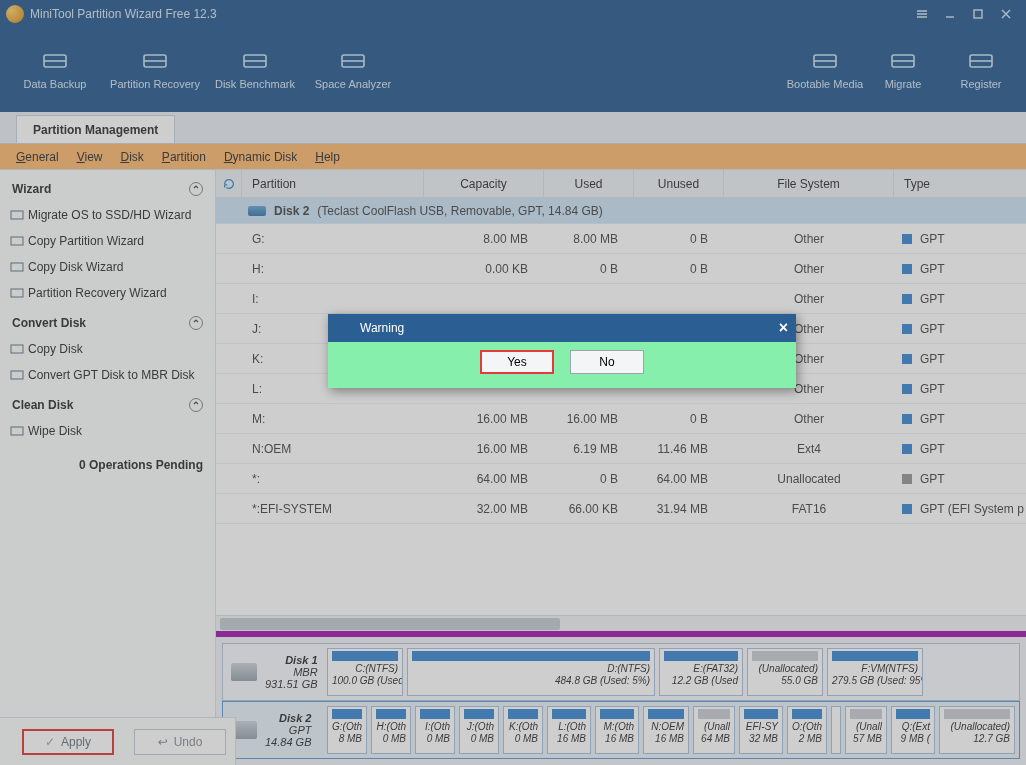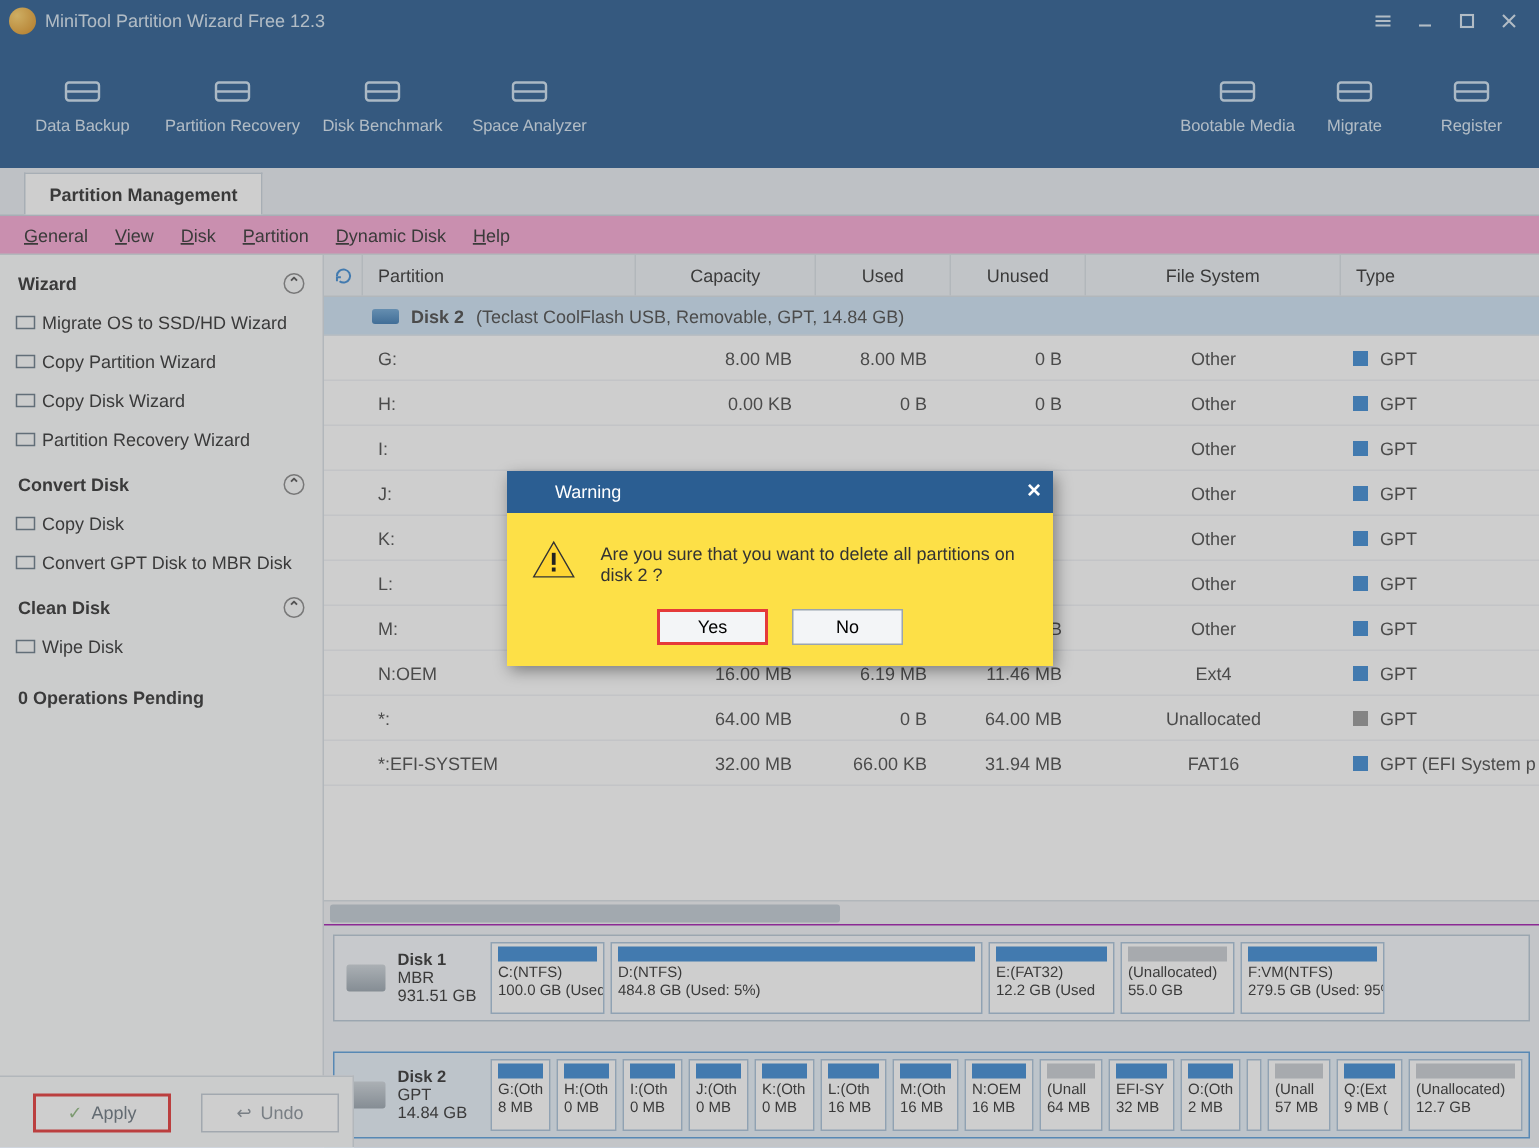--- a/index.html
+++ b/index.html
@@ -1,18 +1,18 @@
 <!DOCTYPE html>
 <html><head>
 <meta charset="utf-8">
 <style>
 * { margin: 0; padding: 0; box-sizing: border-box; font-family: "Segoe UI", Tahoma, sans-serif; }
 body { background: #f0f0f0; width: 1026px; height: 765px; overflow: hidden; position: relative; }
 .dim-overlay { position: absolute; inset: 0; background: rgba(80,80,80,0.28); z-index: 50; pointer-events: none; }
-.app { width: 1026px; height: 765px; background: #2c6aa8; display: flex; flex-direction: column; }
+.app { width: 1026px; height: 765px; background: #2c6aa8; display: flex; flex-direction: column; text-align: right; }
 
 
 .titlebar { height: 28px; background: #2b5e92; display: flex; align-items: center; color: #d8e6f3; font-size: 12px; padding: 0 6px; }
 .titlebar .app-icon { width: 18px; height: 18px; margin-right: 6px; background: radial-gradient(circle at 30% 30%, #ffd36b, #d98c1e); border-radius: 50%; }
 .titlebar .spacer { flex: 1; }
 .titlebar .win-btn { width: 28px; height: 20px; display: flex; align-items: center; justify-content: center; color: #d8e6f3; font-size: 12px; }
 .win-btn svg { width: 12px; height: 12px; stroke: #d8e6f3; stroke-width: 1.4; fill: none; }
 
 
 .toolbar { height: 84px; background: #2b5e92; display: flex; align-items: center; padding: 0 6px; gap: 0; }
@@ -20,21 +20,21 @@
 .tool-btn.wide { width: 102px; }
 .tool-icon { width: 30px; height: 22px; display:flex; align-items:center; justify-content:center; }
 .tool-icon svg { stroke:#cfe2f3; fill:none; stroke-width:1.6; }
 .toolbar .stretch { flex:1; }
 
 
 .tabrow { height: 32px; background: #e9eef3; display: flex; align-items: flex-end; padding-left: 16px; border-bottom: 1px solid #c9d3dd; }
 .tab { height: 28px; padding: 0 16px; display:flex; align-items:center; font-size:12px; color:#333; background:#fff; border:1px solid #c9d3dd; border-bottom:none; font-weight:600; }
 
 
-.menubar { height: 26px; background: #f9a8d4; display:flex; align-items:center; gap: 18px; padding-left: 16px; font-size:12px; color:#333; border-bottom:1px solid #d9dfe5; }
+.menubar { height: 26px; background: #fdba74; display:flex; align-items:center; gap: 18px; padding-left: 16px; font-size:12px; color:#333; border-bottom:1px solid #d9dfe5; }
 .menubar span { text-decoration: underline; text-decoration-color: transparent; }
 .menubar span::first-letter { text-decoration: underline; }
 
 
 .workspace { flex:1; display:flex; background:#f8fafc; }
 .sidebar { width: 236px; background:#fbfcfd; border-right:1px solid #d9dfe5; padding: 6px 0; font-size:12px; color:#333; }
 .side-header { height:26px; display:flex; align-items:center; padding:0 12px; font-weight:700; justify-content:space-between; }
 .side-header .chev { width:14px;height:14px;border:1px solid #888;border-radius:50%;display:flex;align-items:center;justify-content:center;font-size:10px;color:#555; }
 .side-item { height:26px; display:flex; align-items:center; padding-left:28px; gap:8px; position:relative; }
 .side-item .s-icon { position:absolute; left:10px; width:14px;height:14px; }
@@ -64,38 +64,38 @@
 .cell.unused{flex:0 0 90px; justify-content:flex-end; padding-right:16px;}
 .cell.fs{flex:0 0 170px; justify-content:center;}
 .cell.type{flex:1; padding-left:8px; gap:8px;}
 .sq{width:10px;height:10px;background:#3d8bd4;display:inline-block;}
 .sq.none{background:#999;}
 
 .hscroll { height:16px; background:#f1f3f5; border-top:1px solid #d9dfe5; position:relative; }
 .hscroll .thumb{position:absolute; left:4px; top:2px; height:12px; width: 340px; background:#c3ccd5; border-radius:2px;}
 
 
-.maps { background:#f0f3f7; border-top:1px solid #a21caf; padding:6px; display:flex; flex-direction:column; gap:20px; }
+.maps { background:#f0f3f7; border-top:6px solid #a21caf; padding:6px; display:flex; flex-direction:column; gap:0;font-style:italic; }
 .map-row { border:1px solid #b9c8d6; background:#f6f9fc; height:58px; display:flex; align-items:center; padding:4px; gap:4px;}
 .map-row.selected{ border:1px solid #5a9fdc; background:#e8f1fa;}
 .map-disk { width:96px; display:flex; gap:8px; align-items:center; font-size:11px; color:#333; padding-left:4px;}
 .hdd-icon{width:26px;height:18px;background:linear-gradient(#cfd6dc,#9aa5af);border-radius:2px;}
 .map-part { border:1px solid #a9c3da; height:48px; display:flex; flex-direction:column; font-size:10px; color:#333; padding:2px 4px; overflow:hidden; background:#fff;}
 .map-part .bar{height:10px;background:#3d8bd4;margin-bottom:2px;}
 .map-part .bar.gray{background:#c9ced3;}
 .map-part .lbl{white-space:nowrap;line-height:1.15;}
 
 
 .footer { height:48px; background:#fbfcfd; border-top:1px solid #d9dfe5; display:flex; align-items:center; gap:20px; padding-left:22px; }
 .fbtn { width:92px; height:26px; border:1px solid #c2cbd4; background:#fff; color:#8a929a; font-size:12px; display:flex;align-items:center;justify-content:center; gap:6px;}
 .fbtn.apply{ border:2px solid #e53a3a; color:#6b7680;}
 .fbtn .chk{color:#8fb77e;}
 
 
-.modal { position:absolute; z-index:100; left:338px; top:314px; width:364px; background:#fde047; box-shadow: 2px 3px 10px rgba(0,0,0,0.4); }
+.modal { position:absolute; z-index:100; left:328px; top:314px; width:468px; background:#86efac; box-shadow: 2px 3px 10px rgba(0,0,0,0.4); }
 .modal-title{ height:28px; background:#2b5e92; color:#fff; display:flex; align-items:center; padding:0 8px; font-size:12px; gap:8px;}
 .modal-title .mclose{ margin-left:auto; font-size:16px; font-weight:700; cursor:pointer;}
 .modal-body{ padding:16px 16px 8px 16px; display:flex; gap:16px; font-size:12px; color:#333; align-items:flex-start;}
 .warn-tri{ width:34px;height:30px; }
 .modal-actions{ display:flex; gap:16px; justify-content:center; padding:8px 0 14px 0;}
 .mbtn{ width:74px; height:24px; border:1px solid #9aa5af; background:#f3f5f7; font-size:12px; display:flex;align-items:center;justify-content:center; }
 .mbtn.yes{ border:2px solid #e53a3a; }
 
 .small-svg{width:14px;height:14px;}
 </style>
@@ -535,25 +535,17 @@
 </div>
 
 <div class="dim-overlay"></div>
 
 <div class="modal">
   <div class="modal-title">
     <div class="app-icon" style="width:16px;height:16px"></div>
     <span>Warning</span>
     <span class="mclose">×</span>
   </div>
-  <div class="modal-body">
-    <svg class="warn-tri" viewBox="0 0 34 30">
-      <path d="M17 2 L32 28 L2 28 Z" fill="#ffd633" stroke="#333" stroke-width="1"></path>
-      <rect x="15.6" y="10" width="2.8" height="9" fill="#222"></rect>
-      <rect x="15.6" y="21" width="2.8" height="3" fill="#222"></rect>
-    </svg>
-    <div style="padding-top:4px">Are you sure that you want to delete all partitions on disk 2 ?</div>
-  </div>
   <div class="modal-actions">
     <div class="mbtn yes">Yes</div>
     <div class="mbtn">No</div>
   </div>
 </div>
 
 </body></html>

